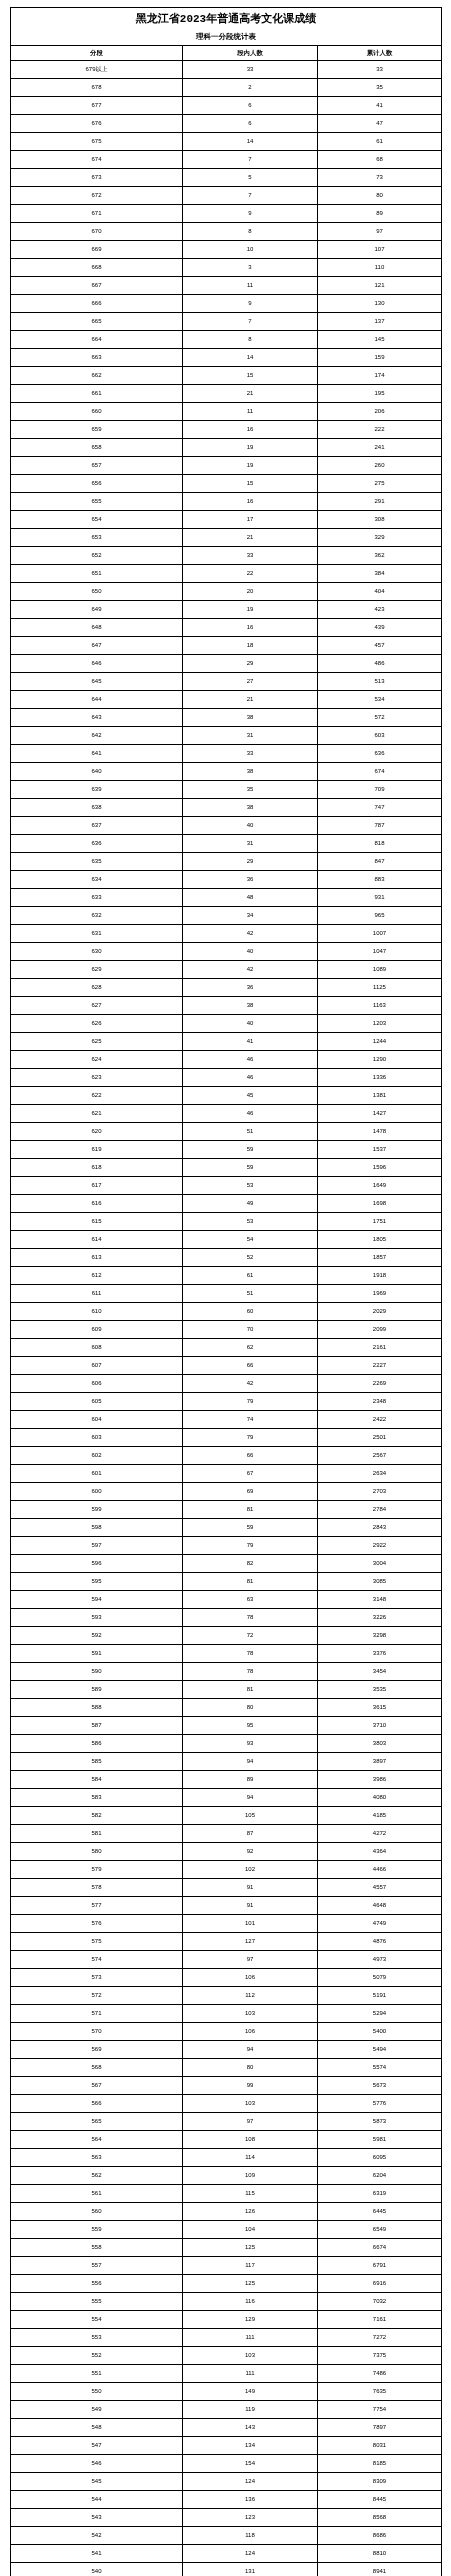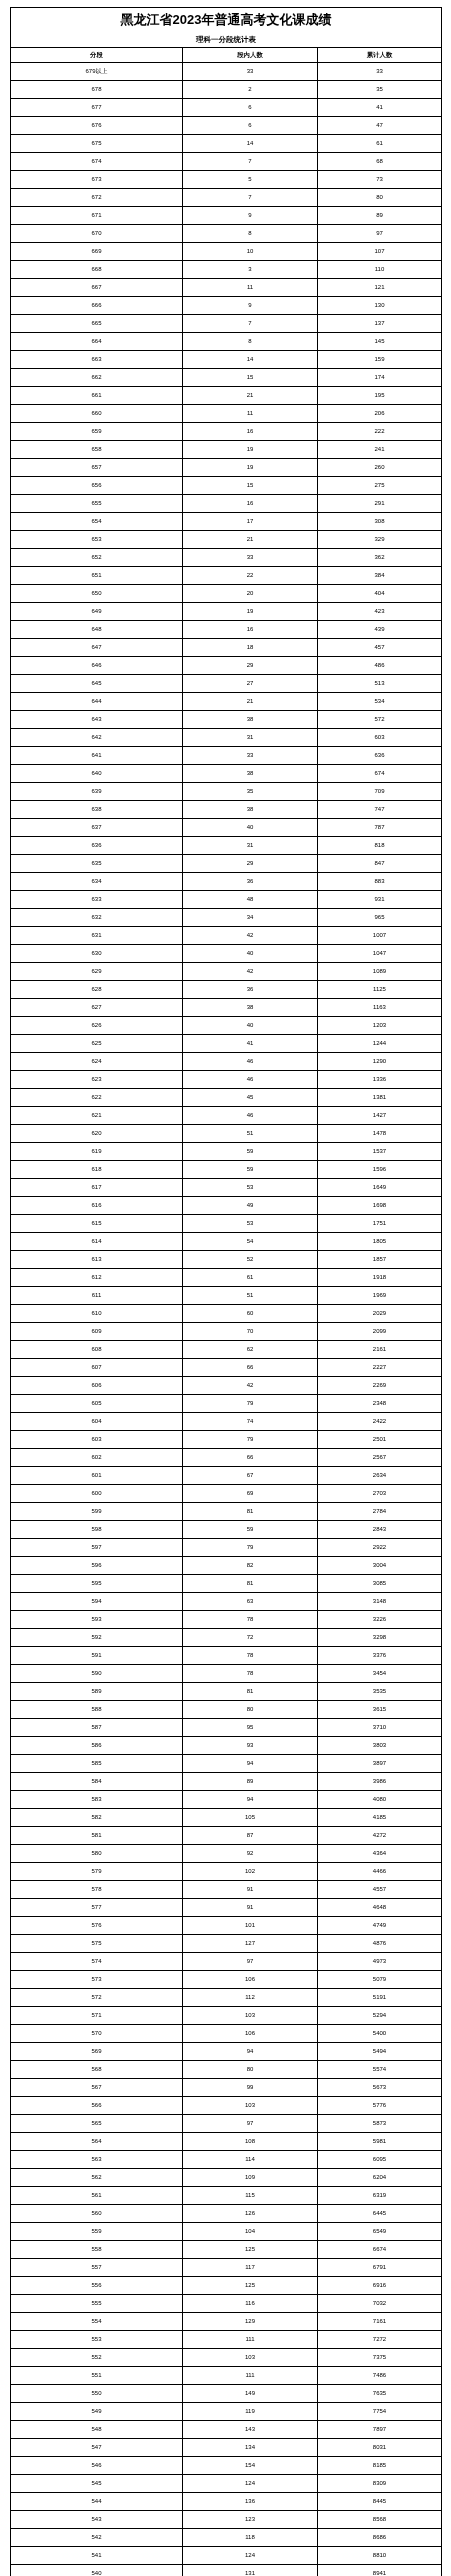--- a/index.html
+++ b/index.html
@@ -33,25 +33,26 @@
     padding:0;
     font-weight:normal;
   }
 
   td.title-cell{
     height:37px;
     padding:3.1px 2.1px 4.1px 2.1px;
     border:0.5px solid #000000;
   }
   .title-line1{
-    font-size:13px;
+    font-size:11px;
     font-weight:bold;
     letter-spacing:0px;
     line-height:1.9;
     white-space:nowrap;
+    font-family:Liberation Mono, monospace;
   }
   .title-line2{
     font-size:7.5px;
     font-weight:bold;
     line-height:1.9;
     white-space:nowrap;
   }
 
   tr.head-row th{
     height:14px;

